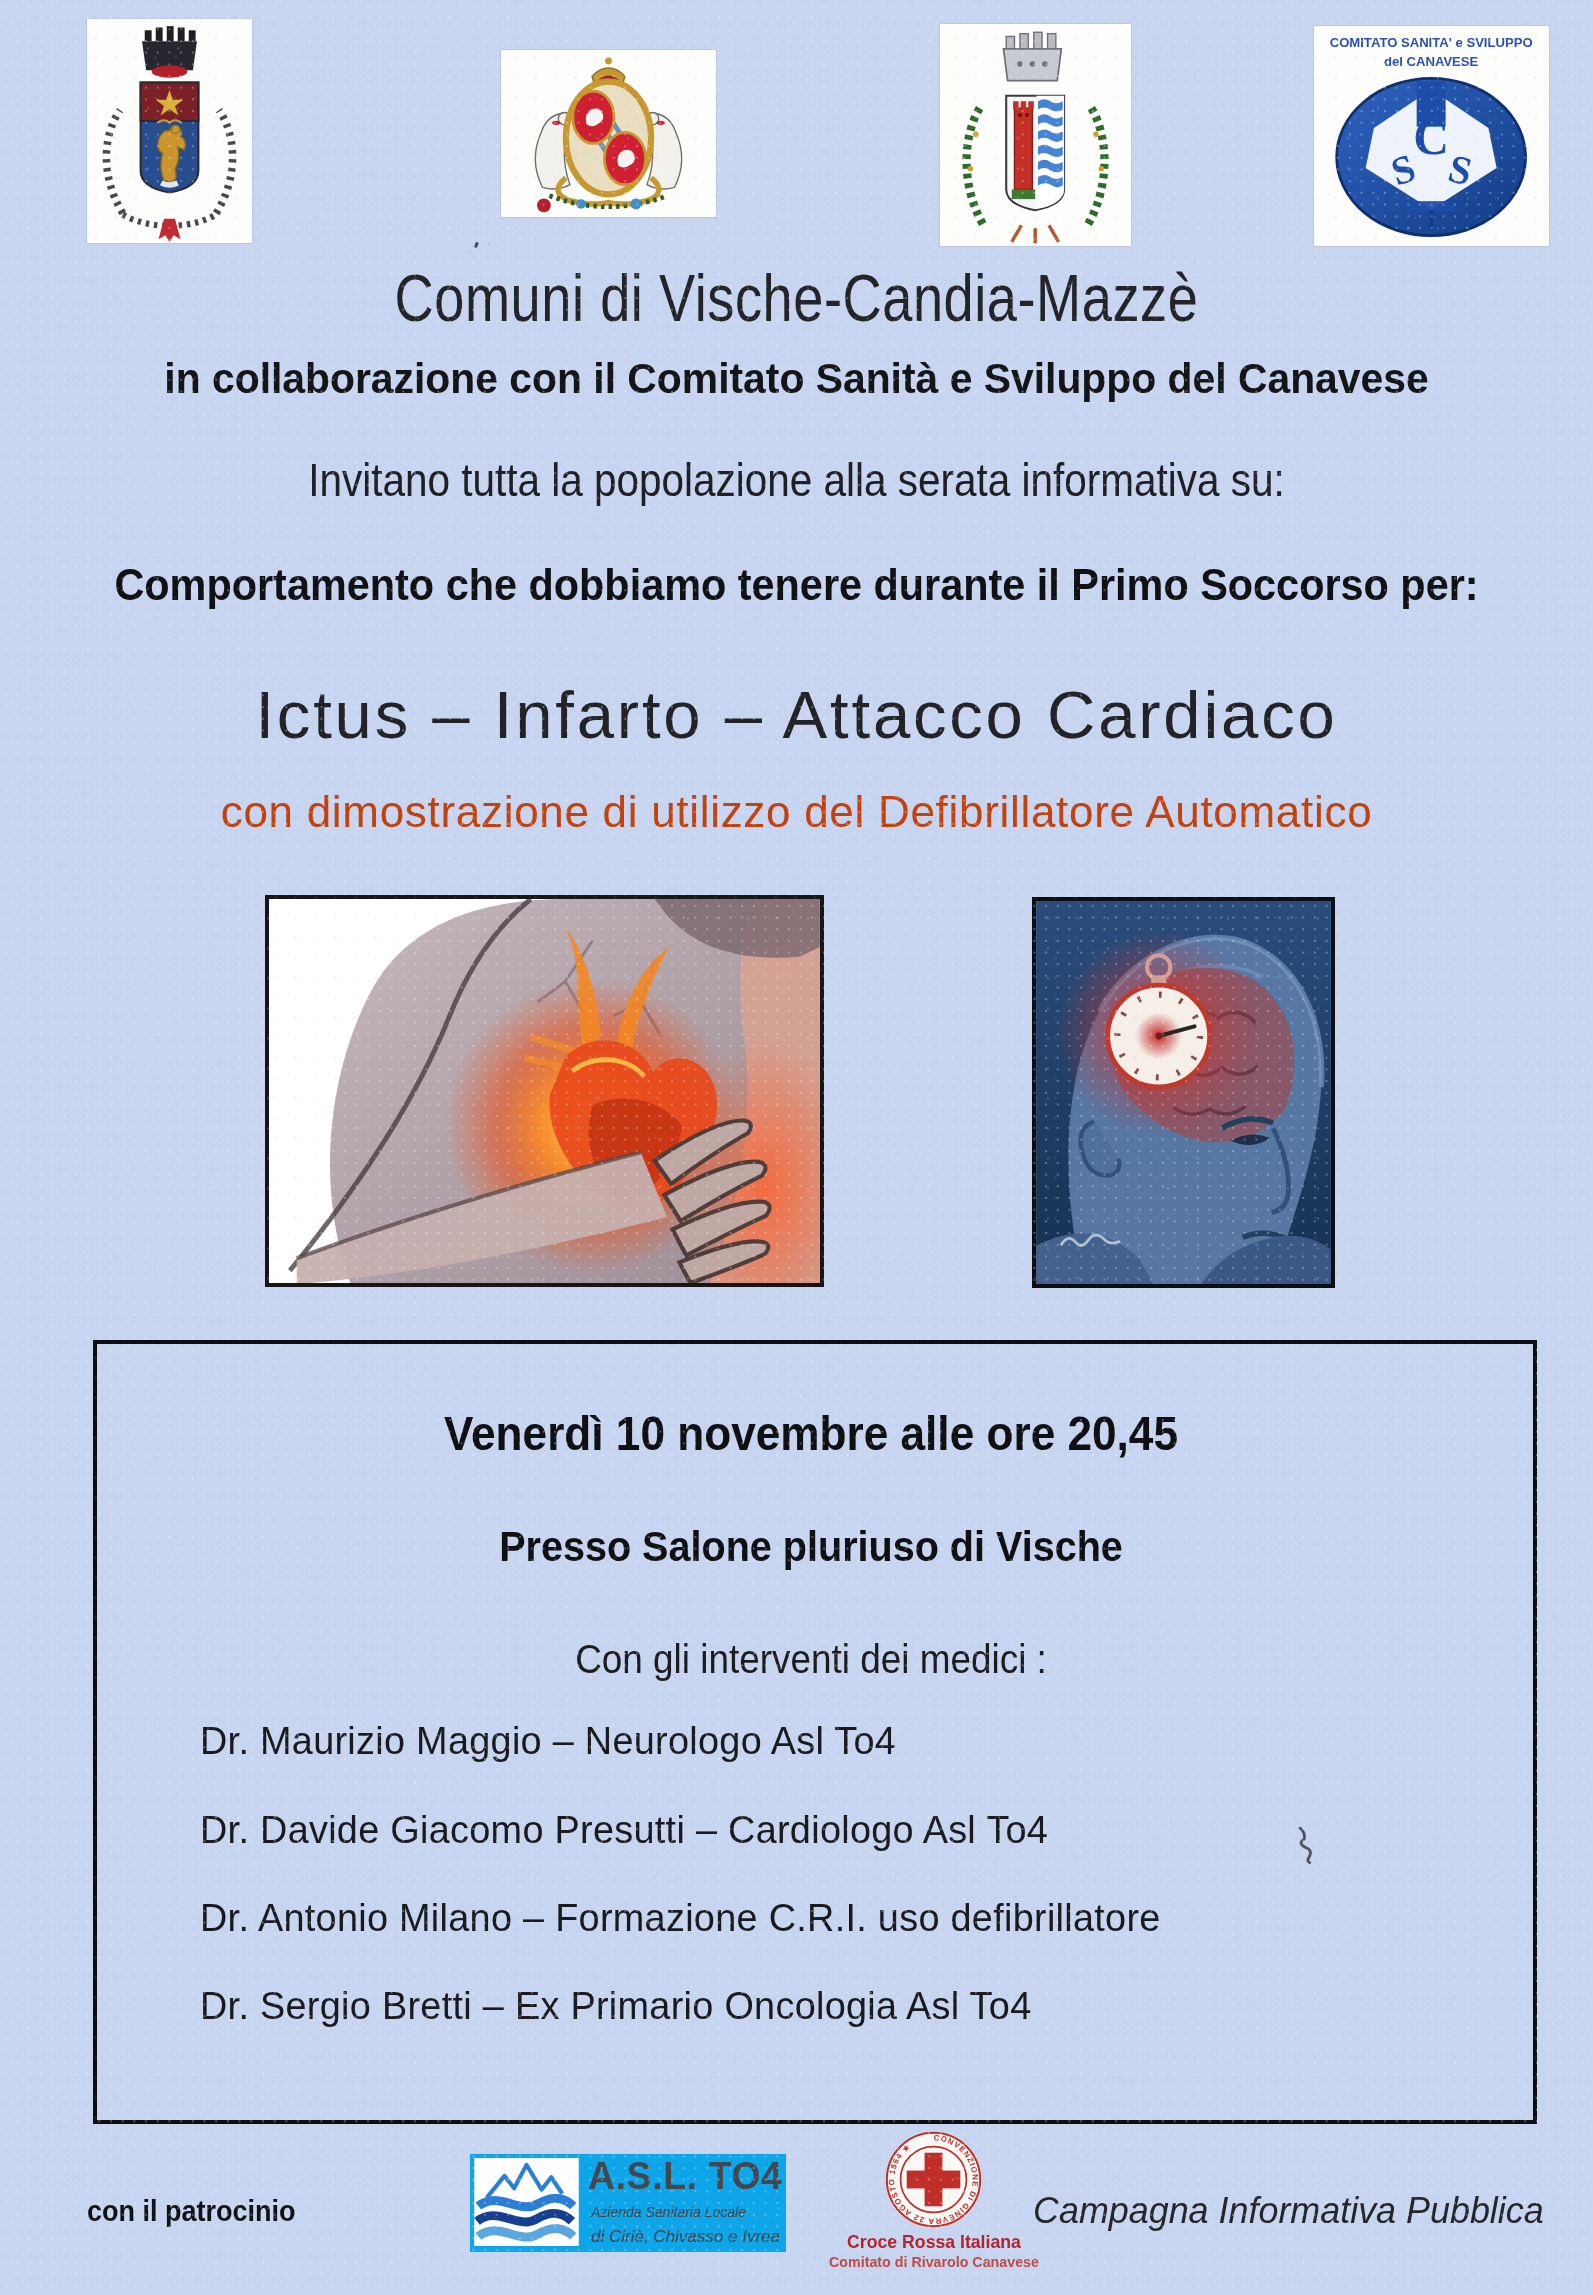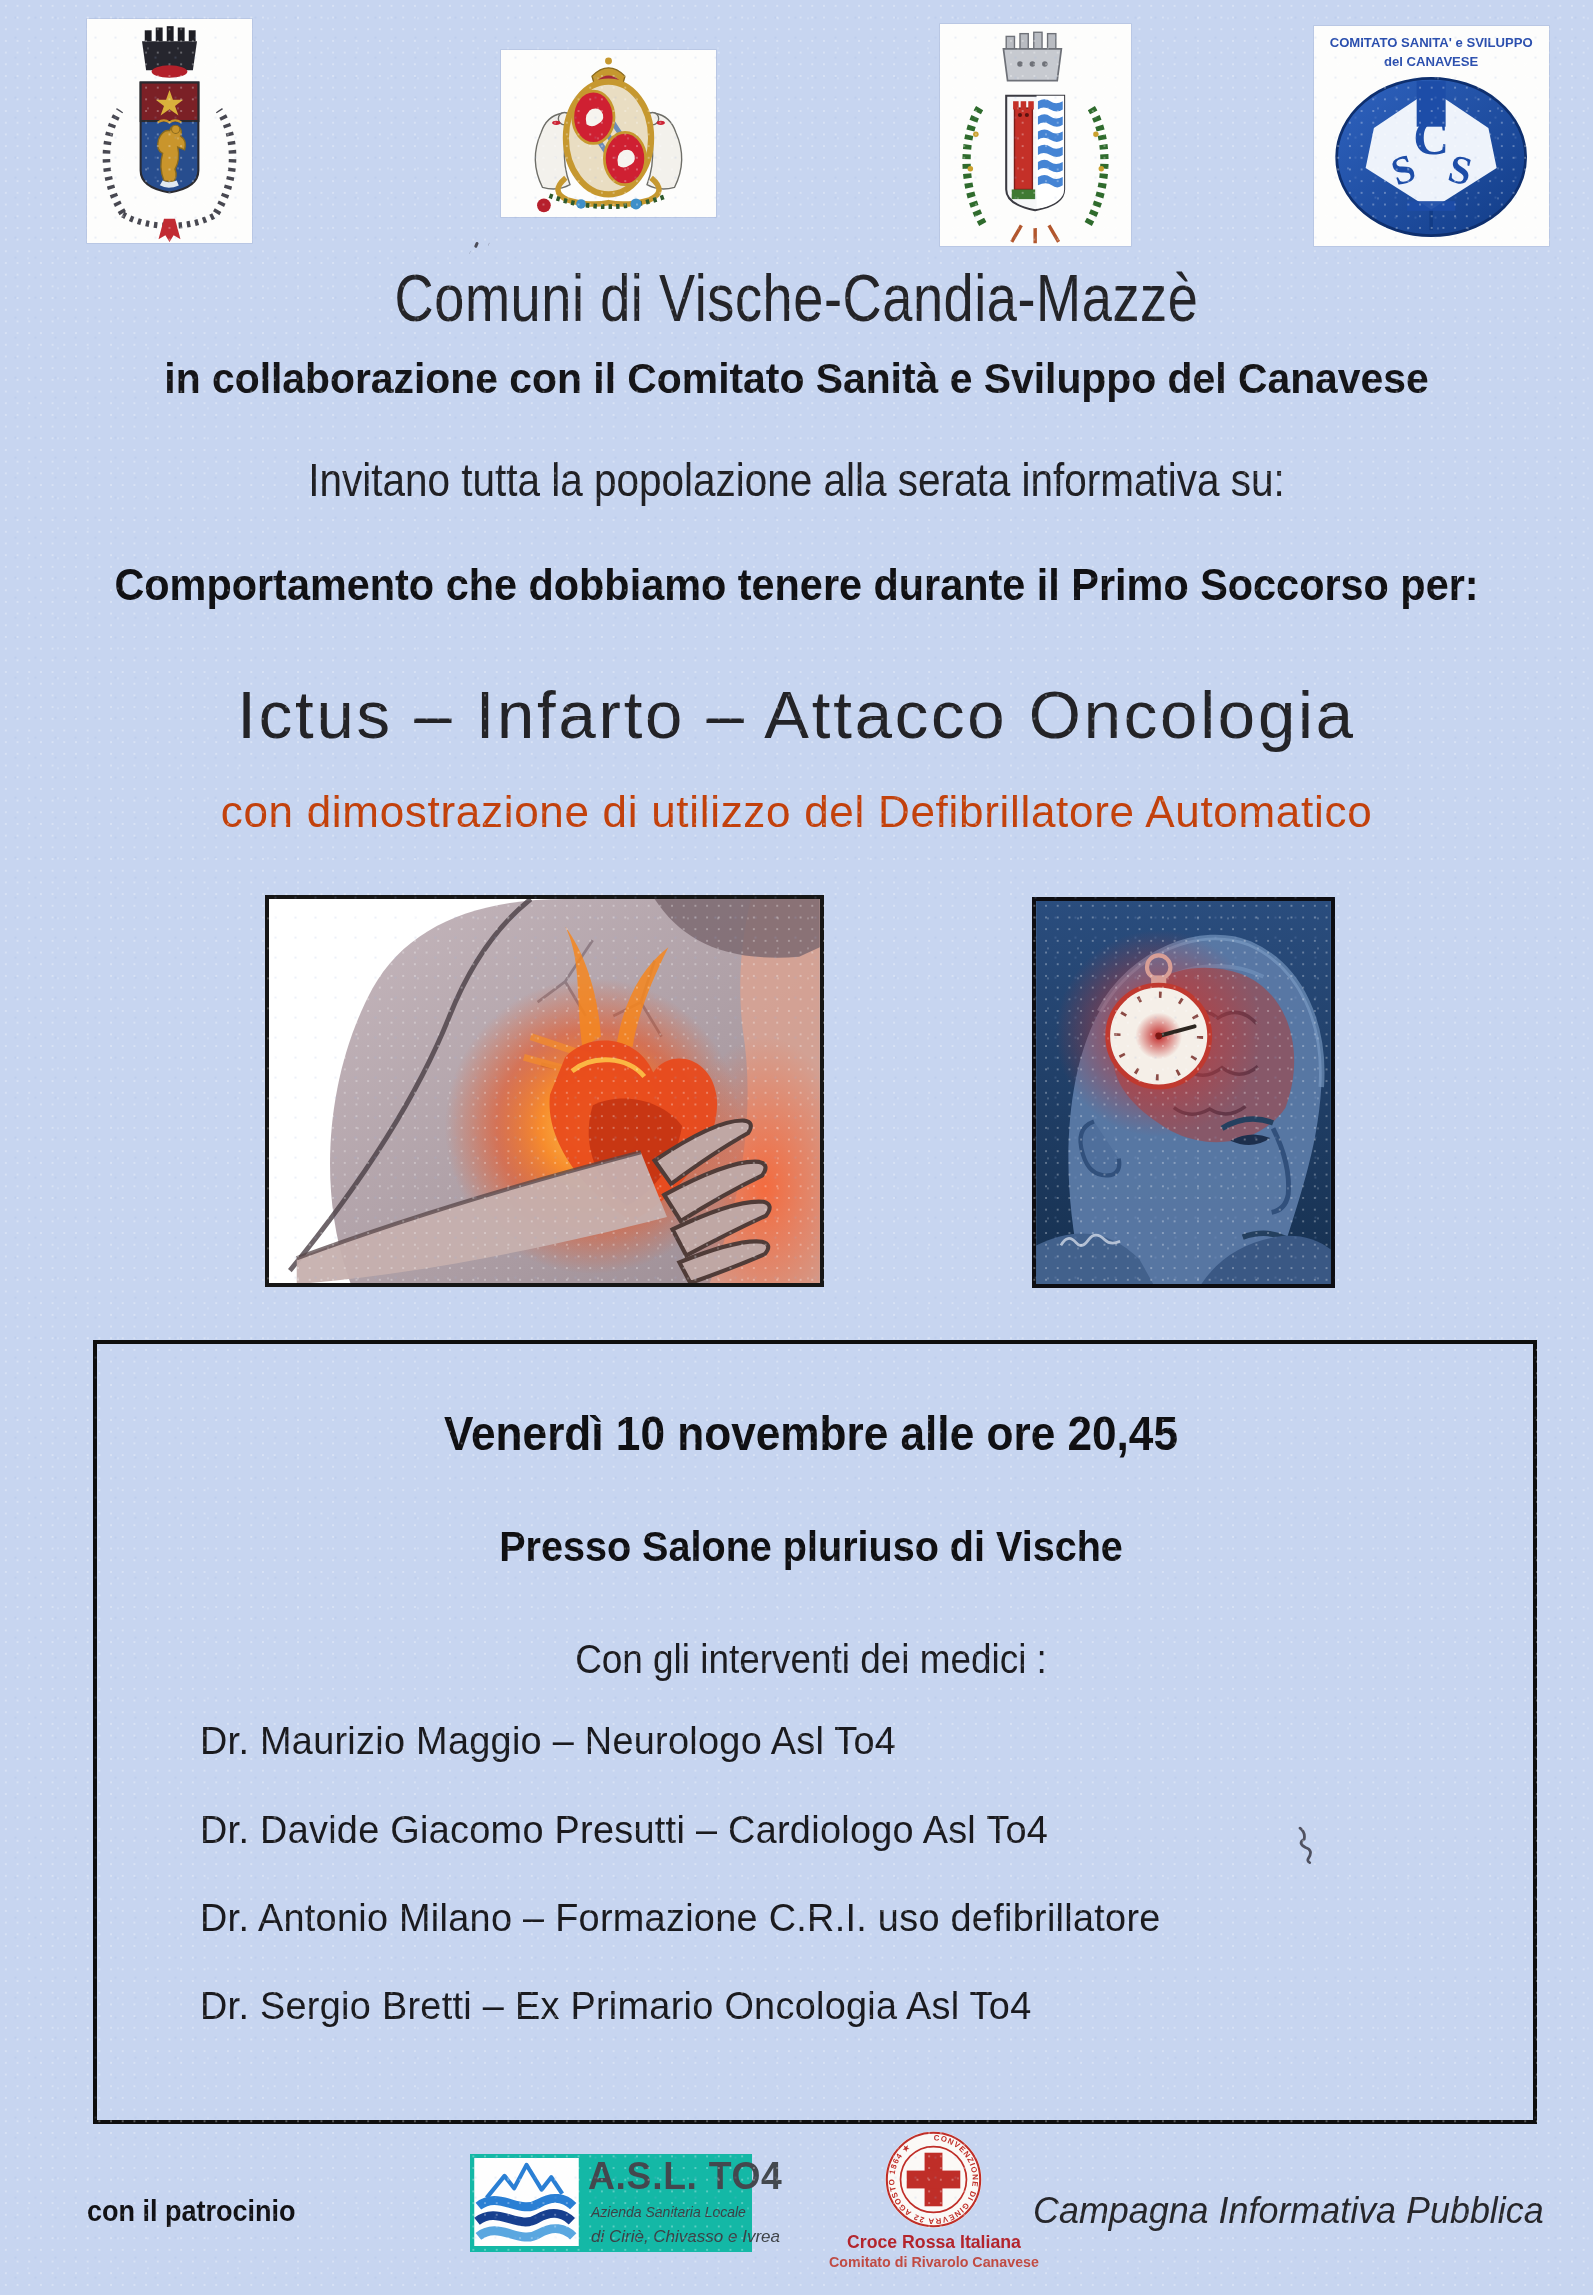--- a/index.html
+++ b/index.html
@@ -34,21 +34,21 @@
   .info-box{position:absolute;left:93px;top:1340px;width:1436px;height:776px;border:4.1px solid #0e0e0e;}
   .info-box .line{width:1428px;}
   .t-date {top:62px;font-size:48px;font-weight:bold;transform:scaleX(.92);color:#101013;}
   .t-venue{top:178px;font-size:43px;font-weight:bold;transform:scaleX(.92);color:#101013;}
   .t-intro{top:292px;font-size:41px;transform:scaleX(.90);color:#1c1c20;}
   .doctor{position:absolute;left:103px;font-size:39px;letter-spacing:0.3px;transform:scaleX(.97);
           transform-origin:left center;white-space:nowrap;color:#1a1a1e;}
   .d0{top:375px;} .d1{top:464px;} .d2{top:552px;} .d3{top:640px;}
   .t-patron{position:absolute;left:87px;top:2194px;font-size:30px;font-weight:bold;
             transform:scaleX(.9);transform-origin:left center;white-space:nowrap;color:#121215;}
-  .asl-box{position:absolute;left:470px;top:2154px;width:282px;height:98px;background:#14b8a6;}
+  .asl-box{position:absolute;left:470px;top:2154px;width:316px;height:98px;background:#0ea5e9;}
   .asl-art{position:absolute;left:4.1px;top:4.1px;width:105px;height:88px;}
   .asl-name{position:absolute;left:118px;top:1.4px;font-size:38px;font-weight:bold;color:#43484e;
             letter-spacing:0.7px;transform:scaleX(.98);transform-origin:left center;white-space:nowrap;}
   .asl-sub1{position:absolute;left:121px;top:50px;font-size:14px;font-style:italic;color:#3c4146;white-space:nowrap;}
   .asl-sub2{position:absolute;left:121px;top:73px;font-size:17px;font-style:italic;color:#3c4146;white-space:nowrap;}
   .cri-art{position:absolute;left:882px;top:2128px;width:103px;height:103px;}
   .cri-l1{position:absolute;left:817px;top:2231px;width:234px;text-align:center;font-size:18.6px;
           font-weight:bold;color:#b3242c;transform:scaleX(.95);white-space:nowrap;}
   .cri-l2{position:absolute;left:817px;top:2253px;width:234px;text-align:center;font-size:15px;
           font-weight:bold;color:#c04a42;transform:scaleX(.95);white-space:nowrap;}
@@ -203,21 +203,21 @@
       </g>
       <rect x="132" y="254" width="70" height="14" fill="#1d4da8" opacity=".95"></rect>
       <path d="M167,268 L167,296" stroke="#123c86" stroke-width="5"></path>
     </svg>
   </div>
 
   <div class="line t-title">Comuni di Vische-Candia-Mazzè</div>
   <div class="line t-collab">in collaborazione con il Comitato Sanità e Sviluppo del Canavese</div>
   <div class="line t-invite">Invitano tutta la popolazione alla serata informativa su:</div>
   <div class="line t-behavior">Comportamento che dobbiamo tenere durante il Primo Soccorso per:</div>
-  <div class="line t-topics">Ictus – Infarto – Attacco Oncologia</div>
+  <div class="line t-topics">Ictus – Infarto – Attacco Cardiaco</div>
   <div class="line t-demo">con dimostrazione di utilizzo del Defibrillatore Automatico</div>
 
   <div class="artifact speck" style="left:475px;top:242px;"></div>
 
   <div class="img-frame img-heart">
     <svg viewBox="0 0 800 558">
       <defs>
         <radialGradient id="hglow" cx="50%" cy="50%">
           <stop offset="0" stop-color="#ffd14f" stop-opacity=".95"></stop>
           <stop offset=".35" stop-color="#ff8a1f" stop-opacity=".9"></stop>

